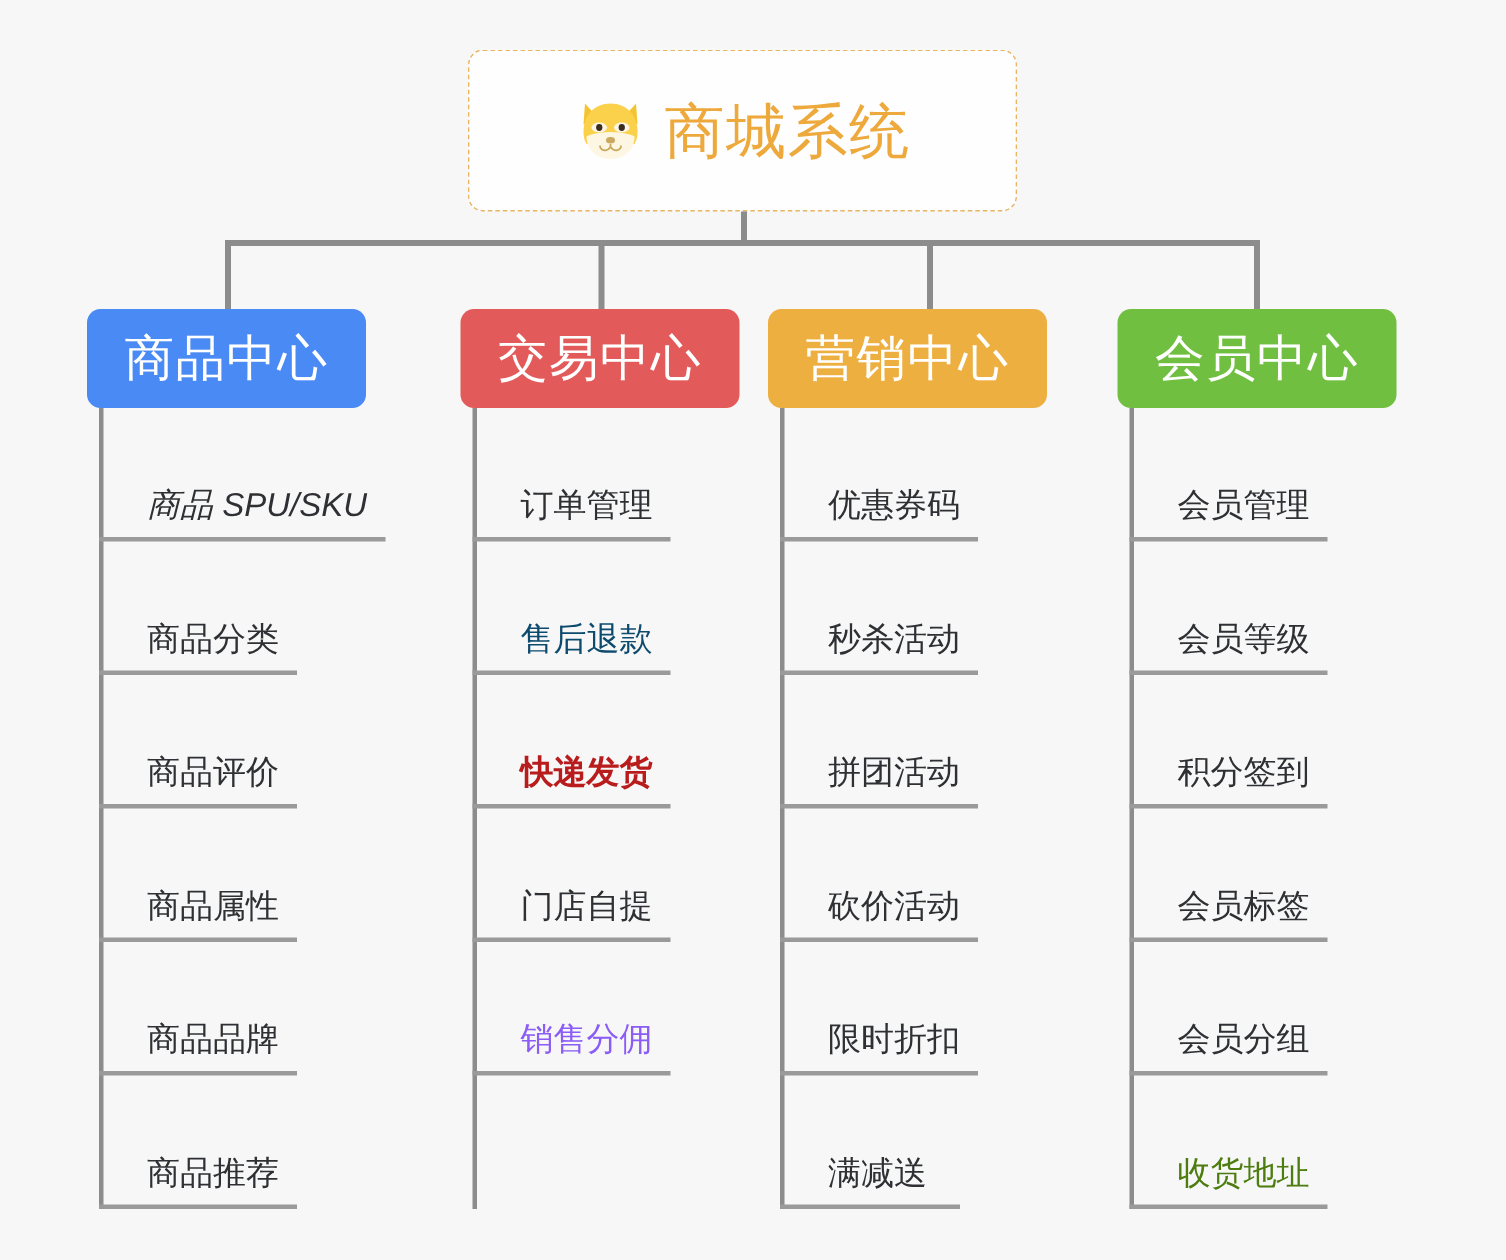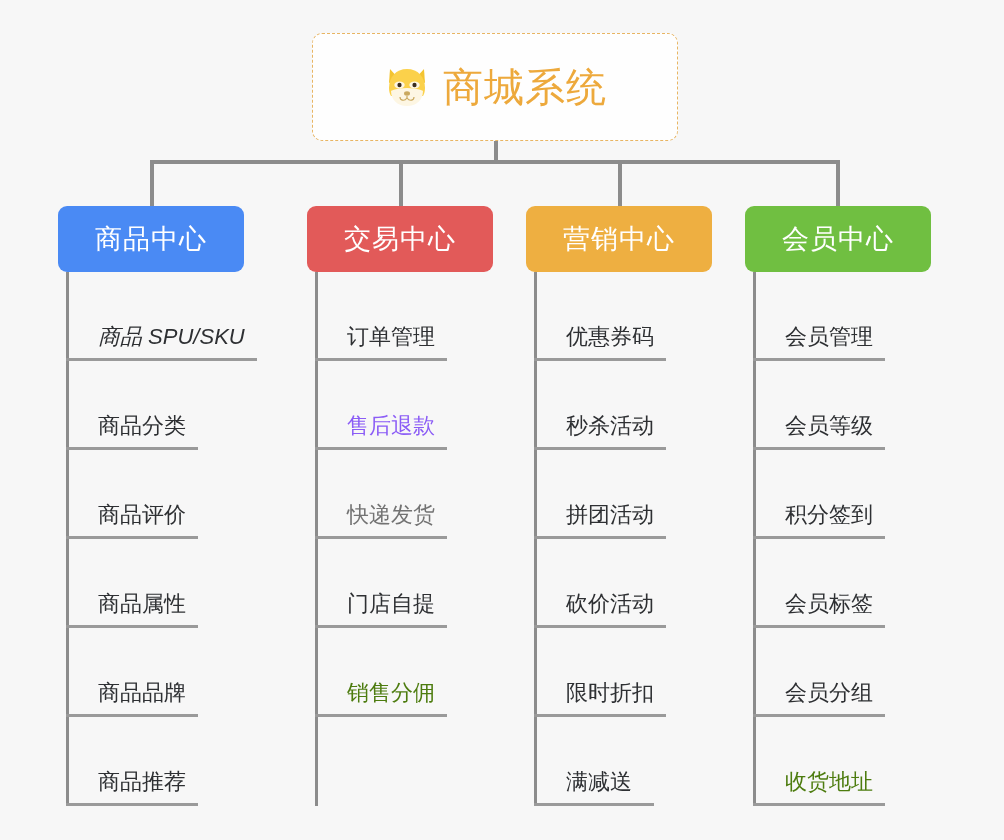--- a/index.html
+++ b/index.html
@@ -82,21 +82,21 @@
     position: absolute;
     top: 206px;
   }
   .cat-box {
     height: 66px;
     border-radius: 9px;
     display: flex;
     align-items: center;
     justify-content: center;
     color: #ffffff;
-    font-size: 27px;
+    font-size: 33px;
     letter-spacing: 1px;
     box-sizing: border-box;
   }
 
   
   .branch {
     position: relative;
     margin-top: 0;
   }
   .trunk {
@@ -123,21 +123,21 @@
     position: absolute;
     left: 8px;
     bottom: 0;
     height: 3px;
     background: #9a9a9a;
   }
 
   
   .col-0 { left: 58px;  width: 186px; }
   .col-1 { left: 307px; width: 186px; }
-  .col-2 { left: 526px; width: 186px; }
+  .col-2 { left: 512px; width: 186px; }
   .col-3 { left: 745px; width: 186px; }
 </style>
 </head>
 <body>
 
 <div id="mindmap">
 
   <div class="root-node">
     <span class="root-emoji">
       <svg viewBox="0 0 48 48" width="48" height="48" xmlns="http://www.w3.org/2000/svg">
@@ -209,33 +209,33 @@
     <div class="cat-box" style="background: rgb(226, 90, 89);">
       <span>交易中心</span>
     </div>
     <div class="branch">
       <div class="trunk" style="background: rgb(140, 140, 140); height: 534px;"></div>
       <div class="leaf">
         <span class="leaf-label" style="color: rgb(46, 48, 51);">订单管理</span>
         <span class="leaf-underline" style="background: rgb(154, 154, 154); width: 132px;"></span>
       </div>
       <div class="leaf">
-        <span class="leaf-label" style="color: #8b5cf6;">售后退款</span>
-        <span class="leaf-underline" style="background: rgb(154, 154, 154); width: 132px;"></span>
-      </div>
-      <div class="leaf">
-        <span class="leaf-label" style="color: #737373;">快递发货</span>
+        <span class="leaf-label" style="color: #0c4a6e;">售后退款</span>
+        <span class="leaf-underline" style="background: rgb(154, 154, 154); width: 132px;"></span>
+      </div>
+      <div class="leaf">
+        <span class="leaf-label" style="color: #b91c1c; font-weight: bold;">快递发货</span>
         <span class="leaf-underline" style="background: rgb(154, 154, 154); width: 132px;"></span>
       </div>
       <div class="leaf">
         <span class="leaf-label" style="color: rgb(46, 48, 51);">门店自提</span>
         <span class="leaf-underline" style="background: rgb(154, 154, 154); width: 132px;"></span>
       </div>
       <div class="leaf">
-        <span class="leaf-label" style="color: #4d7c0f;">销售分佣</span>
+        <span class="leaf-label" style="color: #8b5cf6;">销售分佣</span>
         <span class="leaf-underline" style="background: rgb(154, 154, 154); width: 132px;"></span>
       </div>
     </div>
   </div>
 
   <div class="column col-2">
     <div class="cat-box" style="background: rgb(238, 175, 65);">
       <span>营销中心</span>
     </div>
     <div class="branch">

